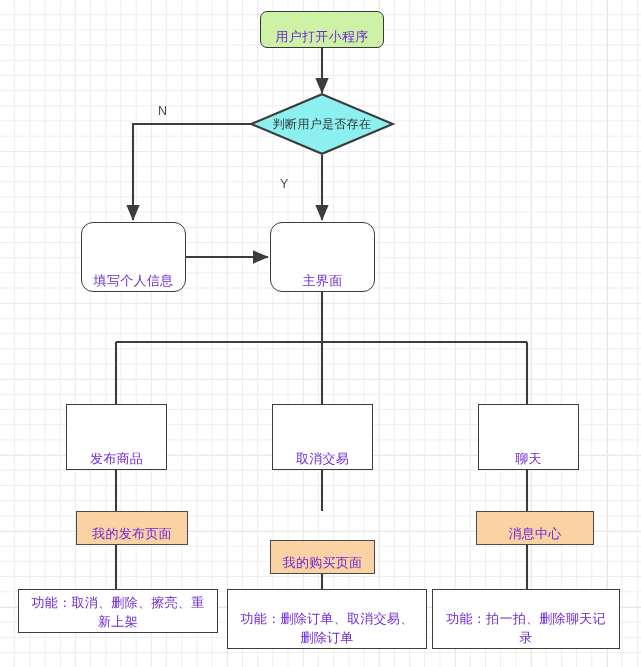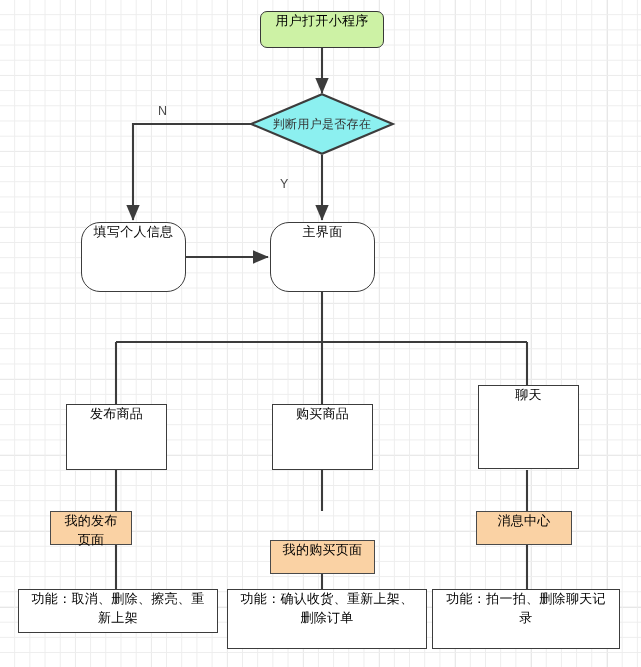--- a/index.html
+++ b/index.html
@@ -30,33 +30,33 @@
     left: 0;
     top: 0;
     width: 641px;
     height: 667px;
     pointer-events: none;
   }
   .node {
     position: absolute;
     box-sizing: border-box;
     display: flex;
-    align-items: flex-start;
+    align-items: flex-end;
     justify-content: center;
     text-align: center;
-    color: #000000;
+    color: #6d28d9;
     font-size: 13px;
     line-height: 1.45;
     letter-spacing: 0.3px;
     background: #ffffff;
     border: 1.6px solid #3c3c3c;
     z-index: 3;
   }
   .node.rounded {
-    border-radius: 19px;
+    border-radius: 12px;
   }
   .node.sharp {
     border-radius: 0;
   }
   .node.start {
     background: #cdf2a5;
     border: 1.8px solid #383838;
     border-radius: 7px;
   }
   .node.accent {
@@ -155,44 +155,44 @@
 
   <div class="node rounded" style="left:270px; top:222px; width:105px; height:70px;">
     <span class="label">主界面</span>
   </div>
 
   <div class="node sharp" style="left:66px; top:404px; width:101px; height:66px;">
     <span class="label">发布商品</span>
   </div>
 
   <div class="node sharp" style="left:272px; top:404px; width:101px; height:66px;">
-    <span class="label">购买商品</span>
+    <span class="label">取消交易</span>
   </div>
 
-  <div class="node sharp" style="left:478px; top:385px; width:101px; height:84px;">
+  <div class="node sharp" style="left:478px; top:404px; width:101px; height:66px;">
     <span class="label">聊天</span>
   </div>
 
-  <div class="node sharp accent" style="left:50px; top:511px; width:82px; height:34px;">
+  <div class="node sharp accent" style="left:76px; top:511px; width:112px; height:34px;">
     <span class="label">我的发布页面</span>
   </div>
 
   <div class="node sharp accent" style="left:270px; top:511px; width:105px; height:34px;margin-top:29px;">
     <span class="label">我的购买页面</span>
   </div>
 
-  <div class="node sharp accent" style="left:476px; top:511px; width:96px; height:34px;">
+  <div class="node sharp accent" style="left:476px; top:511px; width:118px; height:34px;">
     <span class="label">消息中心</span>
   </div>
 
   <div class="node sharp" style="left:18px; top:589px; width:200px; height:44px;">
     <span class="label">功能：取消、删除、擦亮、重新上架</span>
   </div>
 
   <div class="node sharp" style="left:227px; top:589px; width:200px; height:60px;">
-    <span class="label">功能：确认收货、重新上架、删除订单</span>
+    <span class="label">功能：删除订单、取消交易、删除订单</span>
   </div>
 
   <div class="node sharp" style="left:432px; top:589px; width:188px; height:60px;">
     <span class="label">功能：拍一拍、删除聊天记录</span>
   </div>
 
 </div>
 
 </body></html>

